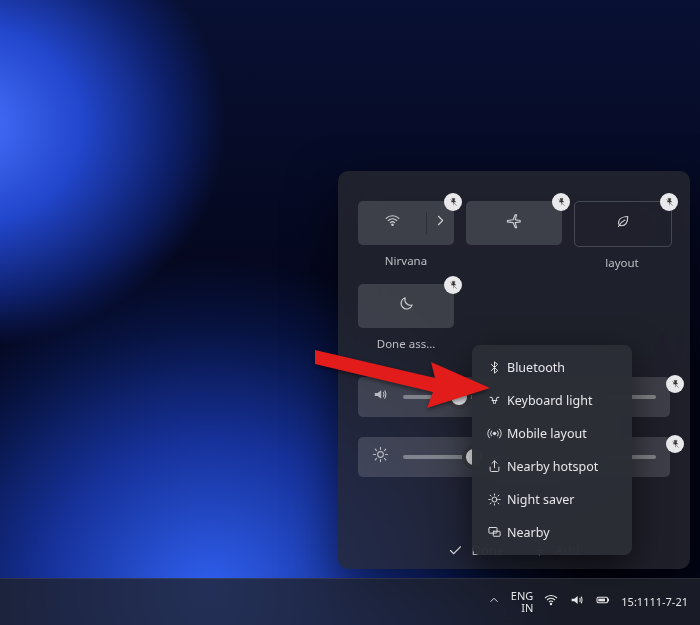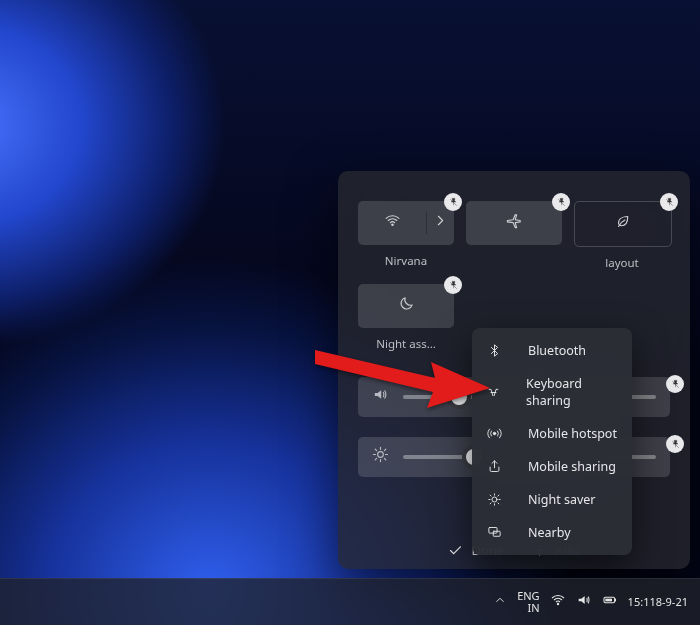--- a/index.html
+++ b/index.html
@@ -49,21 +49,21 @@
     background:#eff0f3;border:4px solid #3a3c43;transform:translate(-50%,-50%)}
   
   .footer{position:absolute;left:0;right:0;bottom:10px;display:flex;justify-content:center;gap:28px;
     font-size:13px;color:#e7e7ea}
   .fbtn{display:flex;align-items:center;gap:8px;cursor:default}
   .fbtn svg{width:15px;height:15px;stroke:#e7e7ea;fill:none;stroke-width:1.8;stroke-linecap:round}
   
   .menu{position:absolute;right:68px;bottom:70px;width:160px;border-radius:8px;
     background:rgba(44,46,54,.96);backdrop-filter:blur(30px);
     box-shadow:0 14px 36px rgba(0,0,0,.55);padding:6px 0;color:#e7e7ea}
-  .menu-item{display:flex;align-items:center;gap:25px;padding:8px 14px;font-size:12.5px}
+  .menu-item{display:flex;align-items:center;gap:4px;padding:8px 14px;font-size:12.5px}
   .menu-item .icon{width:17px;display:flex;justify-content:center}
   .menu-item .icon svg{width:15px;height:15px;stroke:#e7e7ea;fill:none;stroke-width:1.5;stroke-linecap:round;stroke-linejoin:round}
   
   .arrow{position:absolute;left:315px;top:330px;pointer-events:none}
   .arrow svg{filter:drop-shadow(0 2px 2px rgba(0,0,0,.45))}
 </style>
 </head>
 <body>
 
 <div class="wallpaper"></div>
@@ -146,21 +146,21 @@
             </svg>
         </span>
       </div>
       <div class="pin">
           <svg viewBox="0 0 24 24">
             <path d="M9 3h6l-1 5 3 3H7l3-3-1-5z" fill="#333"></path>
             <path d="M12 11v7"></path>
             <path d="M5 5l14 14" stroke="#333"></path>
           </svg>
         </div>
-      <div class="tlabel">Night ass…</div>
+      <div class="tlabel">Done ass…</div>
     </div>
 
   </div>
 
   <div class="slider-row">
     <span class="icon">
       <svg viewBox="0 0 24 24">
           <path d="M4 10v4h4l5 4V6l-5 4H4z" fill="#cfd0d4" stroke="none"></path>
           <path d="M16 9c1 1 1 5 0 6"></path>
           <path d="M18 7c2 2 2 8 0 10"></path>
@@ -221,39 +221,39 @@
         </svg>
       </span>
     <span>Bluetooth</span>
   </div>
   <div class="menu-item">
     <span class="icon">
         <svg viewBox="0 0 24 24">
           <path d="M5 7h3l3 10M19 7h-3l-3 10M8 12h8"></path>
         </svg>
       </span>
-    <span>Keyboard sharing</span>
+    <span>Keyboard light</span>
   </div>
   <div class="menu-item">
     <span class="icon">
         <svg viewBox="0 0 24 24">
           <circle cx="12" cy="12" r="2" fill="#e7e7ea"></circle>
           <path d="M7 8a7 7 0 0 0 0 8M17 8a7 7 0 0 1 0 8M4 5a11 11 0 0 0 0 14M20 5a11 11 0 0 1 0 14"></path>
         </svg>
       </span>
-    <span>Mobile hotspot</span>
+    <span>Mobile layout</span>
   </div>
   <div class="menu-item">
     <span class="icon">
         <svg viewBox="0 0 24 24">
           <path d="M12 3v11M8 7l4-4 4 4"></path>
           <path d="M5 13v5a2 2 0 0 0 2 2h10a2 2 0 0 0 2-2v-5"></path>
         </svg>
       </span>
-    <span>Mobile sharing</span>
+    <span>Nearby hotspot</span>
   </div>
   <div class="menu-item">
     <span class="icon">
         <svg viewBox="0 0 24 24">
           <circle cx="12" cy="12" r="4"></circle>
           <path d="M12 3v2M12 19v2M3 12h2M19 12h2M5 5l1.5 1.5M17.5 17.5L19 19M5 19l1.5-1.5M17.5 6.5L19 5"></path>
         </svg>
       </span>
     <span>Night saver</span>
   </div>
@@ -303,16 +303,16 @@
     </span>
     <span>
       <svg viewBox="0 0 24 24">
           <rect x="3" y="8" width="16" height="8" rx="2"></rect>
           <rect x="19" y="10" width="2" height="4" fill="#e6e6e6" stroke="none"></rect>
           <rect x="5" y="10" width="10" height="4" fill="#e6e6e6" stroke="none"></rect>
         </svg>
     </span>
     <div class="clock">
       <span>15:11</span>
-      <span>8-9-21</span>
+      <span>11-7-21</span>
     </div>
   </div>
 </div>
 
 </body></html>

